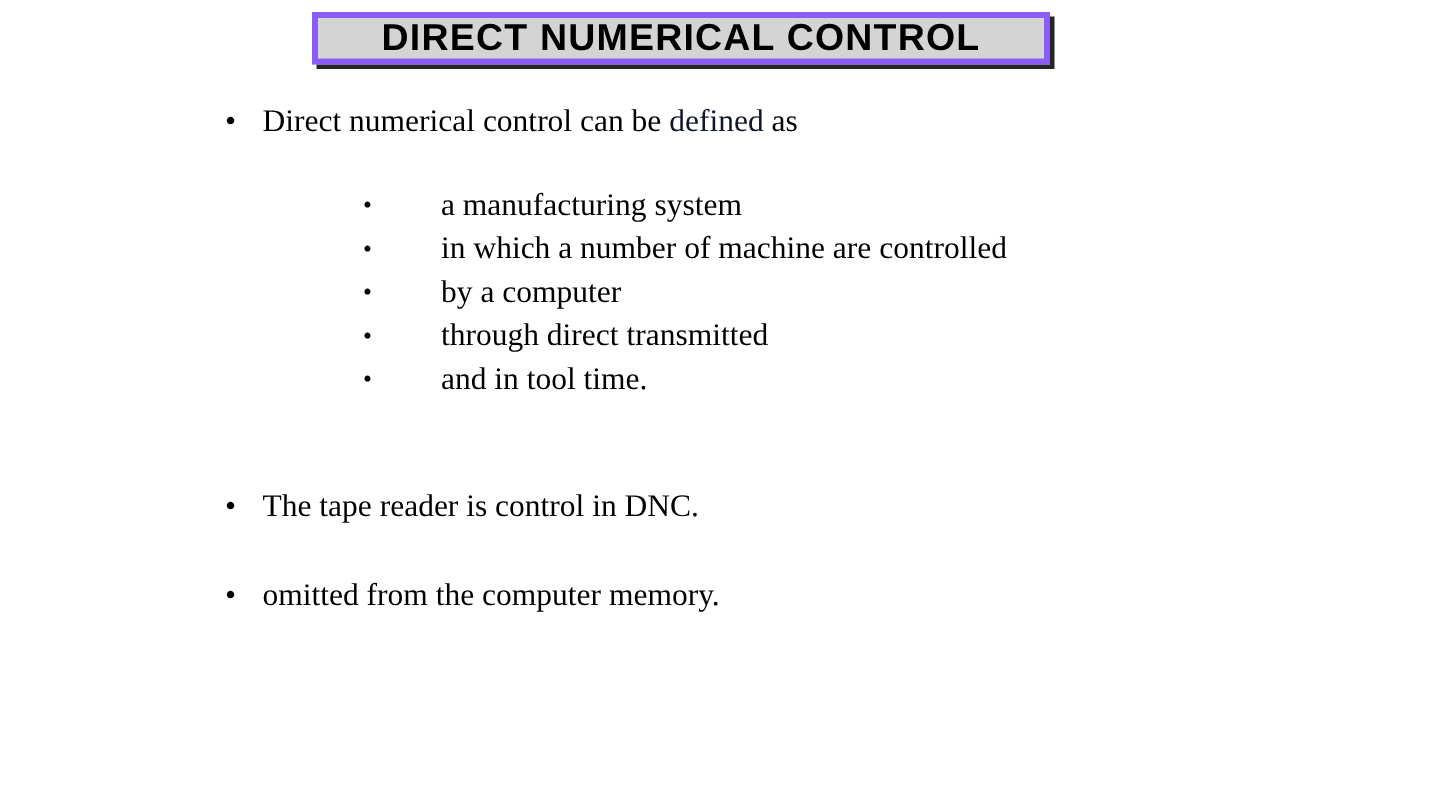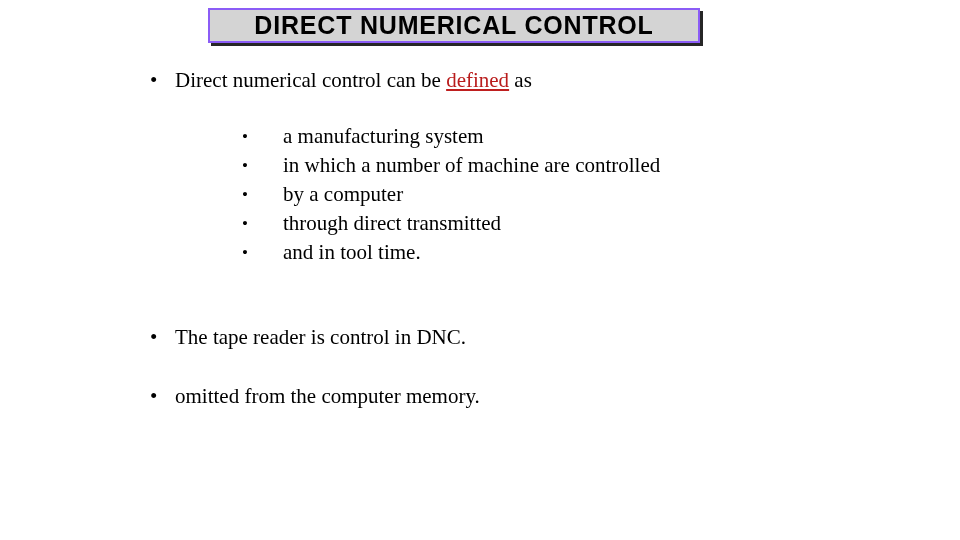--- a/index.html
+++ b/index.html
@@ -18,21 +18,21 @@
 
   
   .title-banner {
     position: absolute;
     left: 208px;
     top: 8px;
     width: 492px;
     height: 35px;
     box-sizing: border-box;
     background: #d4d4d4;
-    border: 2px solid #8b5cf6;
+    border: 4px solid #8b5cf6;
     box-shadow: 3px 3px 0 rgba(0, 0, 0, 0.85);
     display: flex;
     align-items: center;
     justify-content: center;
   }
   .title-text {
     font-family: "Liberation Sans", sans-serif;
     font-weight: bold;
     font-size: 25px;
     letter-spacing: 0.8px;
@@ -61,22 +61,21 @@
     flex: 0 0 25px;
     text-align: left;
     font-size: 21px;
     line-height: 29px;
   }
   .bullet-row .body {
     flex: 1 1 auto;
   }
 
   .underline-red {
-    color: #b91c1c;
-    text-decoration: underline;
+    color: #0f172a;
     text-decoration-color: #bf1f1f;
     text-underline-offset: 2px;
   }
 
   
   .sub-list {
     margin-top: 27px;
     margin-left: 92px;
   }
   .sub-row {
@@ -87,20 +86,21 @@
   }
   .sub-row .marker {
     width: 41px;
     flex: 0 0 41px;
     font-size: 17px;
     line-height: 29px;
   }
   .sub-row .body {
     flex: 1 1 auto;
     white-space: nowrap;
+    margin-left: 11px;
   }
 
   .gap-lg { height: 56px; }
   .gap-md { height: 30px; }
 
   .justified .body {
     text-align: justify;
     text-justify: inter-word;
   }
   .justified .body .lastline {

